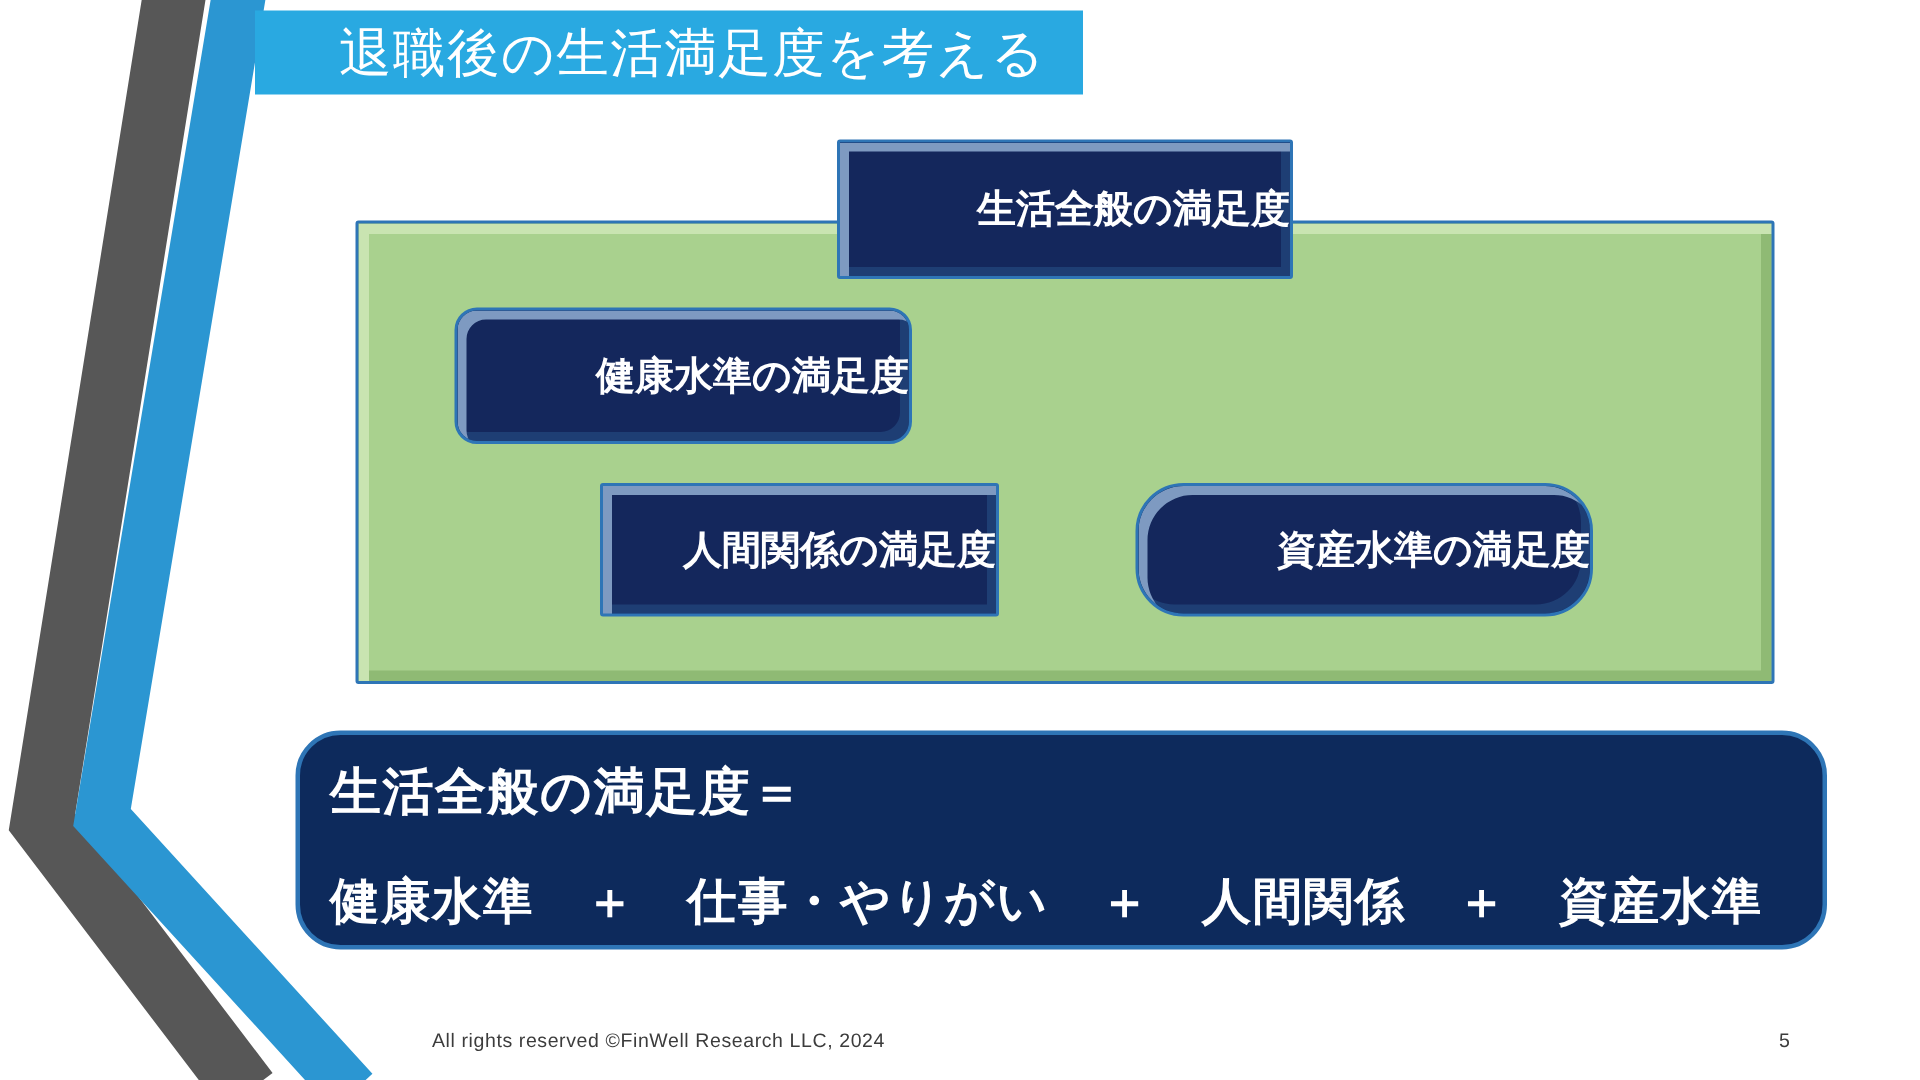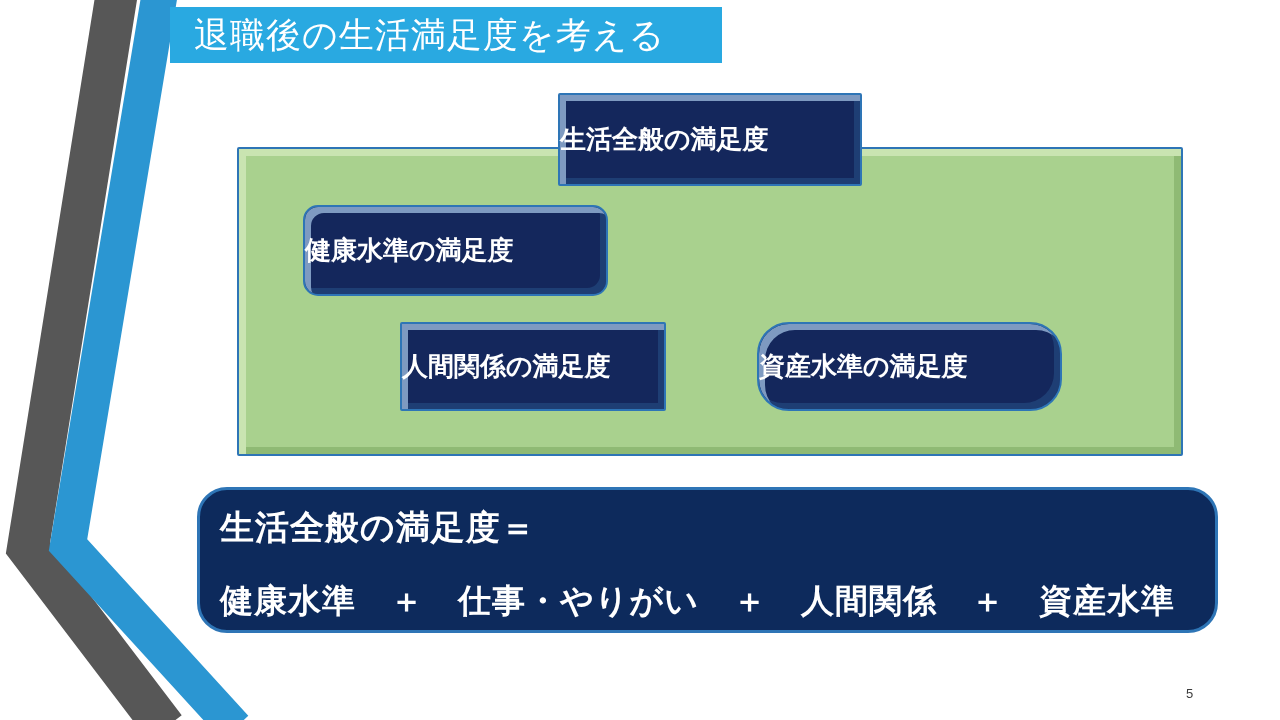--- a/index.html
+++ b/index.html
@@ -11,40 +11,40 @@
   .frame-svg{position:absolute;left:0;top:0;width:1280px;height:720px;z-index:1;}
   .stripe-gray{fill:none;stroke:var(--c-frame-gray,#575757);stroke-width:42;}
   .stripe-blue{fill:none;stroke:var(--c-frame-blue,#2B96D2);stroke-width:36;}
 
   .title-bar{
     position:absolute;left:170px;top:7px;width:552px;height:56px;z-index:3;
     background:var(--c-title-bar-blue,#29A9E1);
     display:flex;align-items:center;padding-left:24px;box-sizing:border-box;
   }
   .title-bar span{
-    color:#ffffff;font-size:35px;font-weight:400;letter-spacing:1px;white-space:nowrap;
+    color:#ffffff;font-size:35px;font-weight:400;letter-spacing:1px;white-space:nowrap;margin-left:32px;
   }
 
   .green-panel{
     position:absolute;left:237px;top:147px;width:946px;height:309px;z-index:2;
     background:var(--c-panel-green,#A9D18E);
     border:2px solid var(--c-box-outline,#2E75B6);
     box-sizing:border-box;border-radius:2px;
     box-shadow:inset 7px 7px 0 var(--c-panel-green-light,#C9E4B1),
                inset -7px -7px 0 var(--c-panel-green-dark,#8FBA74);
   }
 
   .bevel-box{
     position:absolute;z-index:4;
     background:var(--c-box-navy,#14275C);
     border:2px solid var(--c-box-outline,#2E75B6);
     box-sizing:border-box;border-radius:2px;
     box-shadow:inset 6px 6px 0 var(--c-box-bevel-light,#7E9AC1),
                inset -6px -6px 0 var(--c-box-bevel-dark,#1E3E74);
-    display:flex;align-items:center;justify-content:flex-start;
+    display:flex;align-items:center;justify-content:flex-end;
   }
   .box-label{
     color:#ffffff;font-weight:700;font-size:26px;line-height:1.25;
     text-align:center;white-space:pre-line;
   }
   .box-overall {left:558px;top:93px; width:304px;height:93px;}
   .box-health  {left:303px;top:205px;width:305px;height:91px;border-radius:15px;}
   .box-work    {left:652px;top:207px;width:306px;height:91px;}
   .box-relation{left:400px;top:322px;width:266px;height:89px;}
   .box-asset   {left:757px;top:322px;width:305px;height:89px;border-radius:32px;}
@@ -104,15 +104,16 @@
 
   <div class="bevel-box box-asset">
     <span class="box-label">資産水準の満足度</span>
   </div>
 
   <div class="summary-box">
     <div class="summary-line1">生活全般の満足度＝</div>
     <div class="summary-line2">健康水準　＋　仕事・やりがい　＋　人間関係　＋　資産水準</div>
   </div>
 
+  <div class="footer">All rights reserved ©FinWell Research LLC, 2024</div>
   <div class="page-number">5</div>
 
 </div>
 
 </body></html>

